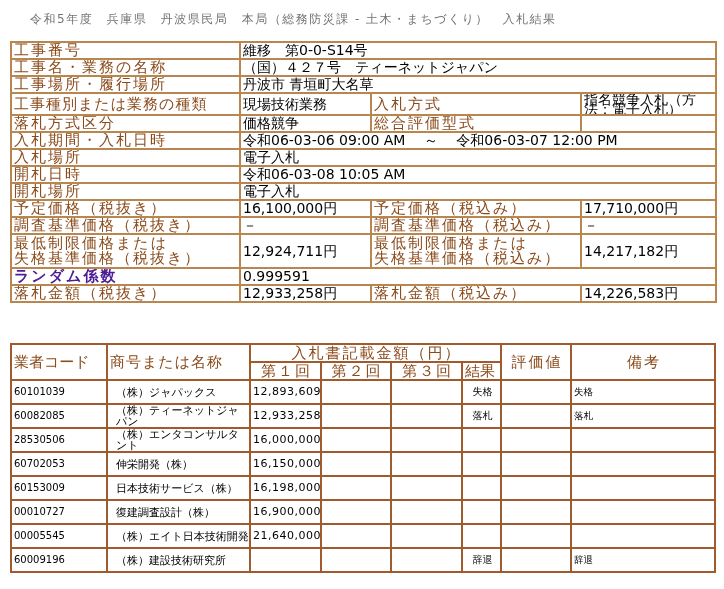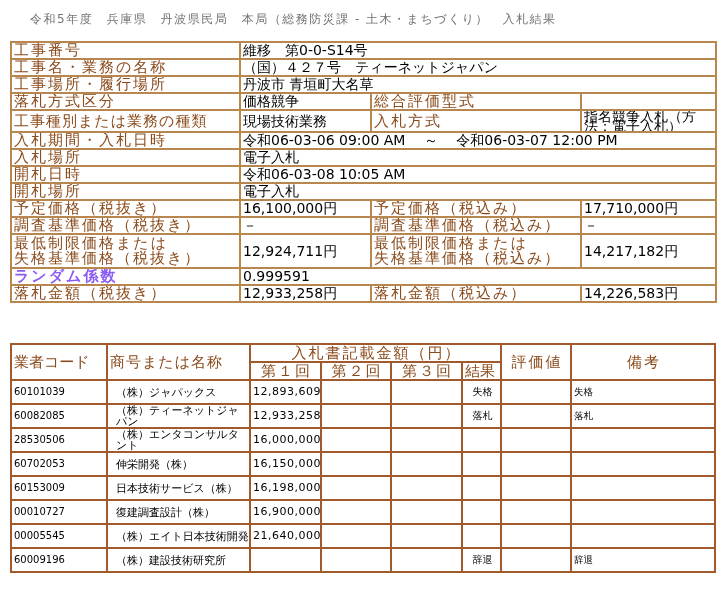--- a/index.html
+++ b/index.html
@@ -9,21 +9,21 @@
            font-size:12px; line-height:18px; color:#737373; letter-spacing:1.5px;
            text-indent:22px;margin-top:6px; }
 
   table { border-collapse:collapse; position:absolute; table-layout:fixed; }
   td { padding:0 0 0 2px; overflow:hidden; white-space:nowrap; vertical-align:middle; }
 
   
   #info { left:10px; top:41px; width:705px; border:2px solid #b8864f;padding-left:8px; }
   #info td { border:2px solid #b8864f; height:14px; }
   #info td.lbl { color:#8a4a1a; font-size:15px; line-height:15px; letter-spacing:2px; }
-  #info td.lbl b { color:#8b5cf6; }
+  #info td.lbl b { color:#4c1d95; }
   #info td.val { font-size:14px; line-height:11px; color:#000;margin-top:21px; }
   #info td.val.wrap { white-space:normal; line-height:10px; }
   #info td.lbl.two { line-height:15px; white-space:normal; }
 
   
   #bid { left:10px; top:343px; width:704px; border:2px solid #f97316; }
   #bid td { border:2px solid #a05a2c; font-size:9.5px; height:22px; line-height:10px; }
   #bid td.h { color:#8a4a1a; font-size:15px; line-height:15px; letter-spacing:2px; height:16px; text-align:left; }
   #bid td.hc { text-align:center; }
   #bid td.num { text-align:center; padding-right:3px; font-size:11px; letter-spacing:0.5px; }
@@ -51,30 +51,30 @@
   </tr>
   <tr>
     <td class="lbl">工事名・業務の名称</td>
     <td class="val" colspan="3">（国）４２７号　ティーネットジャパン</td>
   </tr>
   <tr>
     <td class="lbl">工事場所・履行場所</td>
     <td class="val" colspan="3">丹波市 青垣町大名草</td>
   </tr>
   <tr>
+    <td class="lbl" style="letter-spacing:1px">工事種別または業務の種類</td>
+    <td class="val">現場技術業務</td>
+    <td class="lbl">入札方式</td>
+    <td class="val wrap">指名競争入札（方法：電子入札）</td>
+  </tr>
+  <tr>
     <td class="lbl">落札方式区分</td>
     <td class="val">価格競争</td>
     <td class="lbl">総合評価型式</td>
     <td class="val"></td>
-  </tr>
-  <tr>
-    <td class="lbl" style="letter-spacing:1px">工事種別または業務の種類</td>
-    <td class="val">現場技術業務</td>
-    <td class="lbl">入札方式</td>
-    <td class="val wrap">指名競争入札（方法：電子入札）</td>
   </tr>
   <tr>
     <td class="lbl">入札期間・入札日時</td>
     <td class="val" colspan="3">令和06-03-06 09:00 AM　 ～　 令和06-03-07 12:00 PM</td>
   </tr>
   <tr>
     <td class="lbl">入札場所</td>
     <td class="val" colspan="3">電子入札</td>
   </tr>
   <tr>

